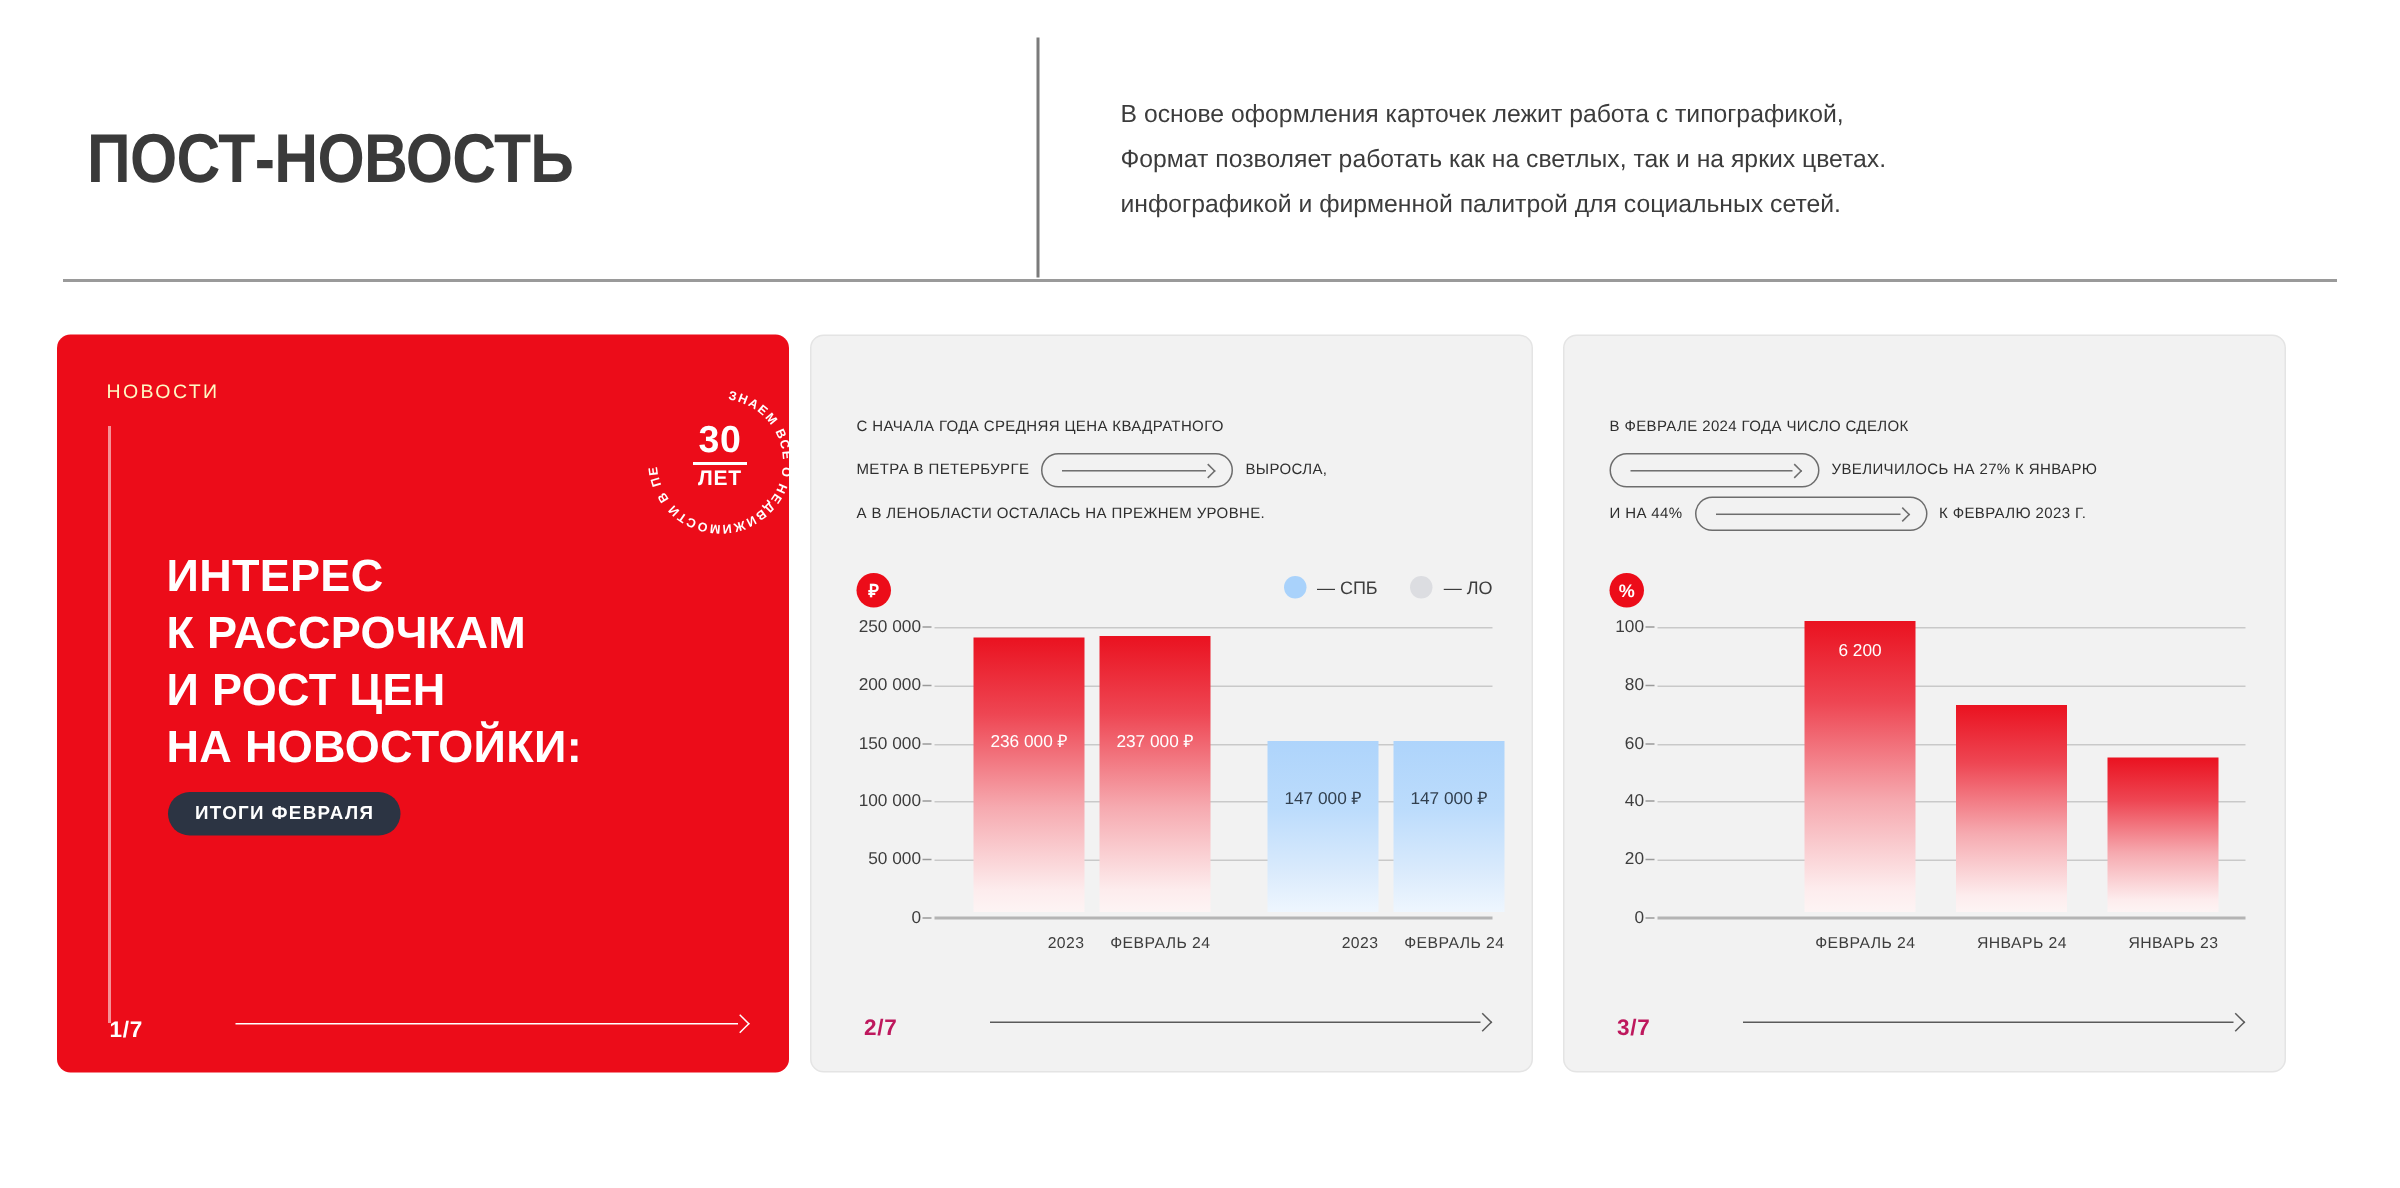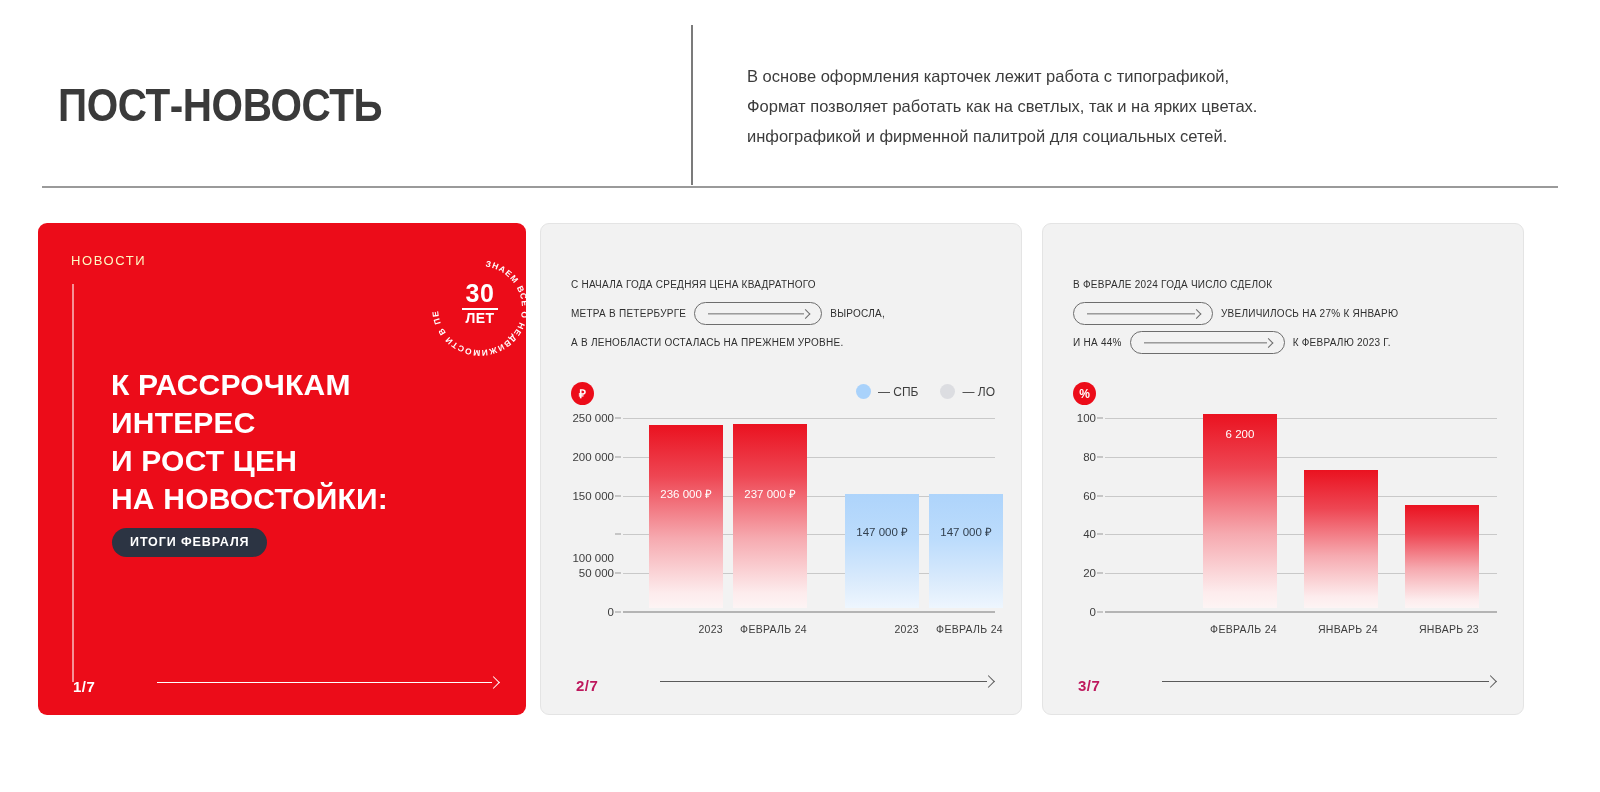--- a/index.html
+++ b/index.html
@@ -204,22 +204,22 @@
           <text font-family="Liberation Sans, sans-serif" font-size="8.4" font-weight="bold" fill="#ffffff" letter-spacing="1.15">
             <textPath href="#ringpath" startOffset="27%" id="ringtext">ЗНАЕМ ВСЁ О НЕДВИЖИМОСТИ В ПЕТЕРБУРГЕ</textPath>
           </text>
         </svg>
         <div class="badge-num">30</div>
         <div class="badge-line"></div>
         <div class="badge-sub">ЛЕТ</div>
       </div>
 
       <div class="headline">
+        <div>ИНТЕРЕС</div>
         <div>К РАССРОЧКАМ</div>
-        <div>ИНТЕРЕС</div>
         <div>И РОСТ ЦЕН</div>
         <div>НА НОВОСТОЙКИ:</div>
       </div>
 
       <div class="pill-dark">ИТОГИ ФЕВРАЛЯ</div>
 
       <div class="footer">
         <div class="footer-num">1/7</div>
         <div class="footer-arrow">
           <div class="line"></div>
@@ -260,21 +260,21 @@
         </div>
         <div class="plot" id="plot2" style="left:82px; top:194px; right:26px; height:194px;">
             <div class="axis-base" style="top: 193px;"></div>
             <div class="ytick-dash" style="top: 194px;"></div>
             <div class="ytick" style="top: 194px;">0</div>
             <div class="gridline" style="top: 155.2px;"></div>
             <div class="ytick-dash" style="top: 155.2px;"></div>
             <div class="ytick" style="top: 155.2px;">50 000</div>
             <div class="gridline" style="top: 116.4px;"></div>
             <div class="ytick-dash" style="top: 116.4px;"></div>
-            <div class="ytick" style="top: 116.4px; margin-top: 24px;">100 000</div>
+            <div class="ytick" style="top: 116.4px;">100 000</div>
             <div class="gridline" style="top: 77.6px;"></div>
             <div class="ytick-dash" style="top: 77.6px;"></div>
             <div class="ytick" style="top: 77.6px;">150 000</div>
             <div class="gridline" style="top: 38.8px;"></div>
             <div class="ytick-dash" style="top: 38.8px;"></div>
             <div class="ytick" style="top: 38.8px;">200 000</div>
             <div class="gridline" style="top: 0px;"></div>
             <div class="ytick-dash" style="top: 0px;"></div>
             <div class="ytick" style="top: 0px;">250 000</div>
             <div class="bar bar-red" style="left: 26px; width: 74px; height: 183.136px; padding-left: 32px;">

